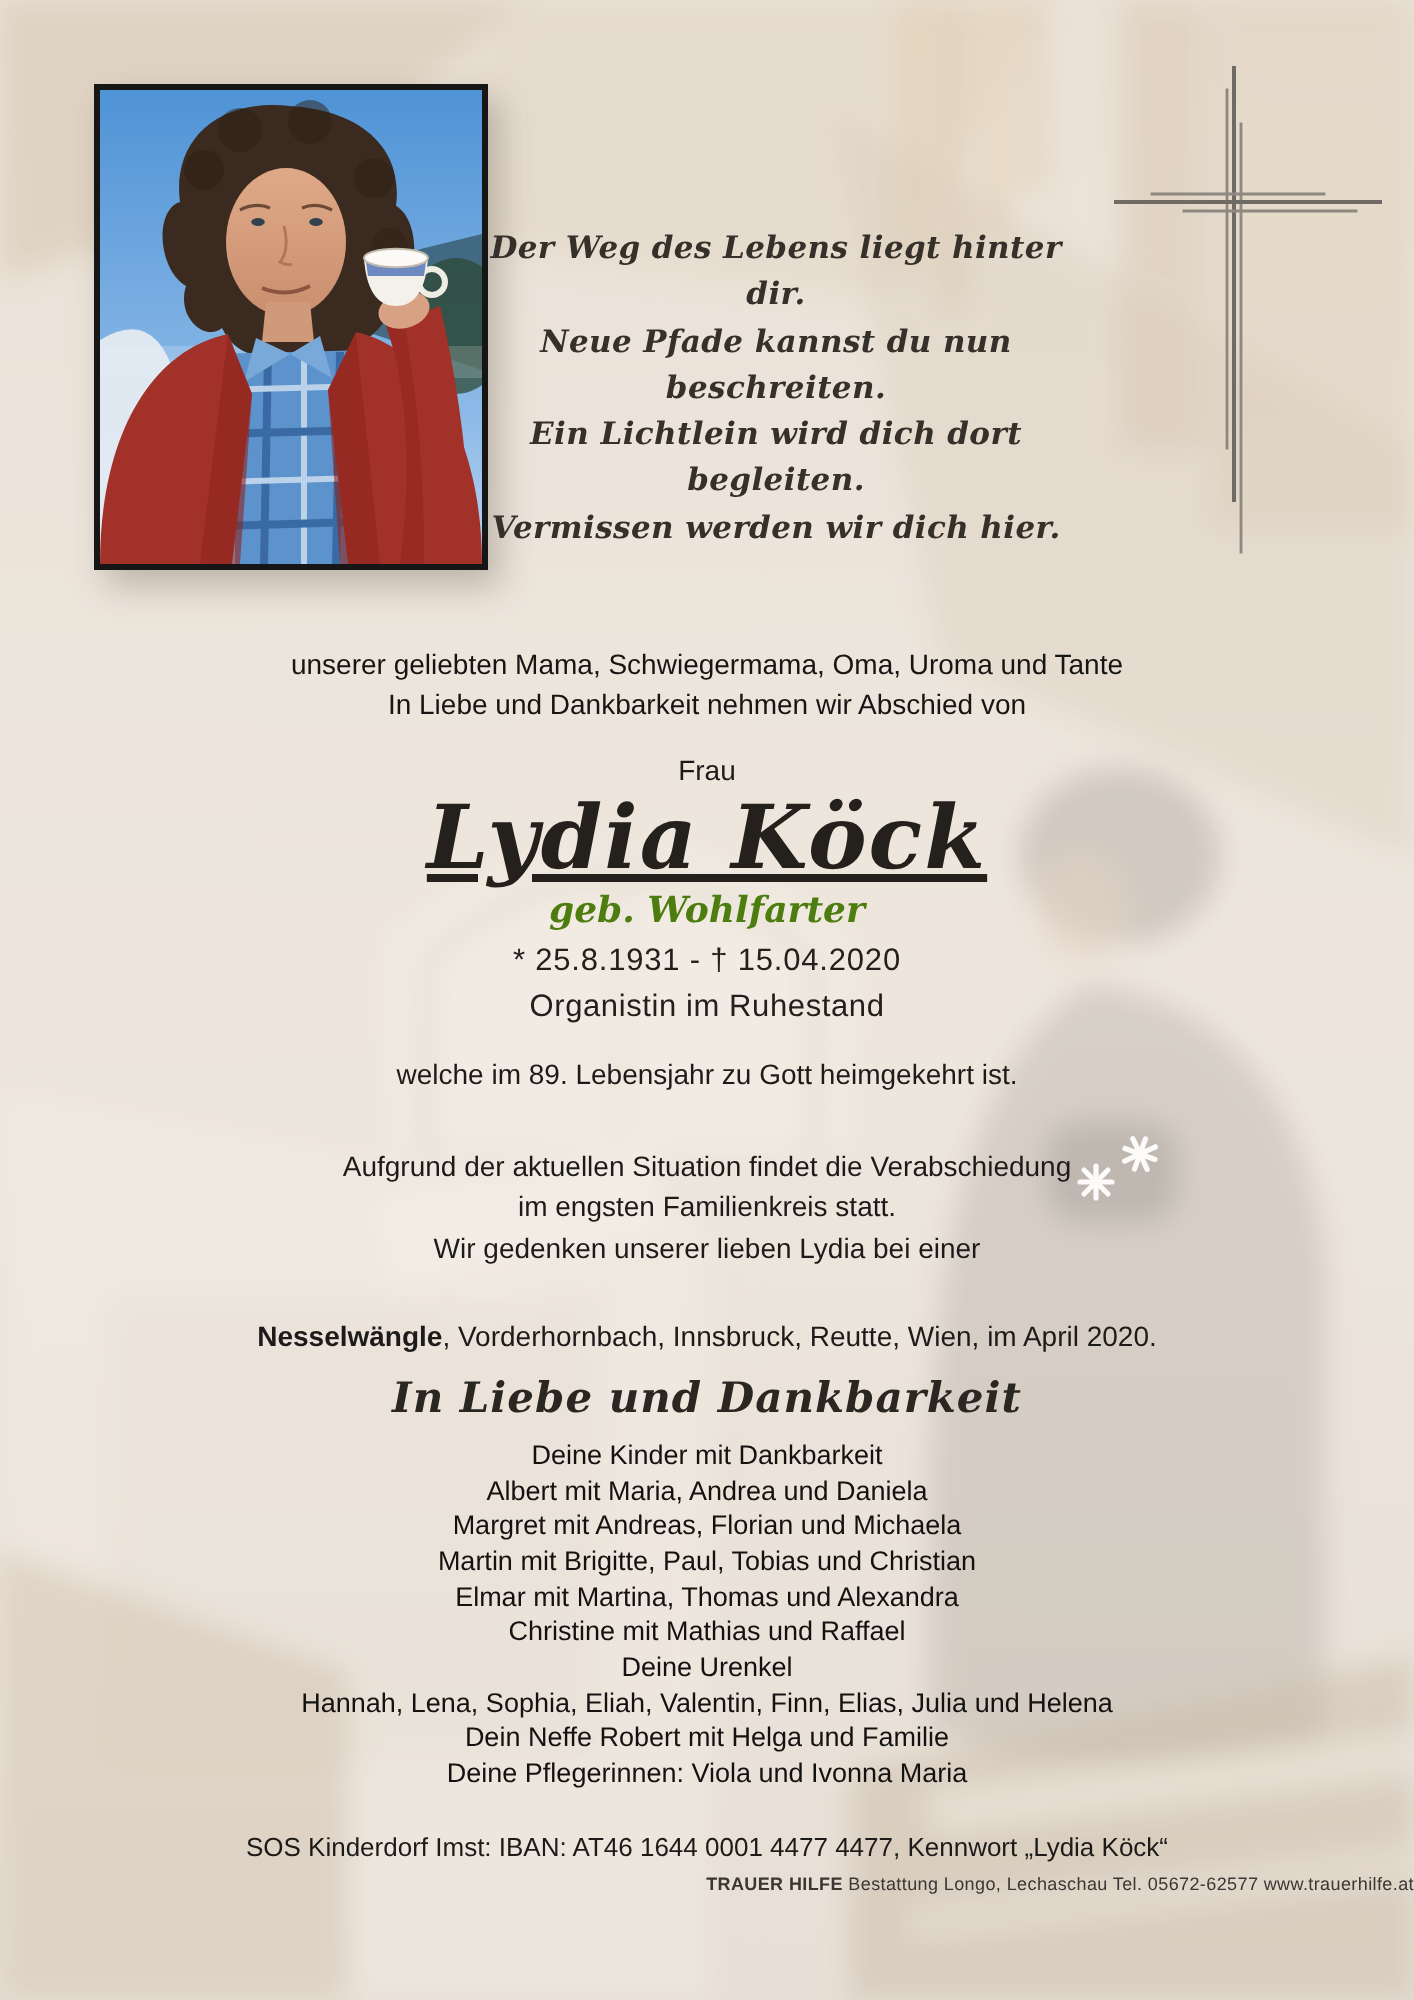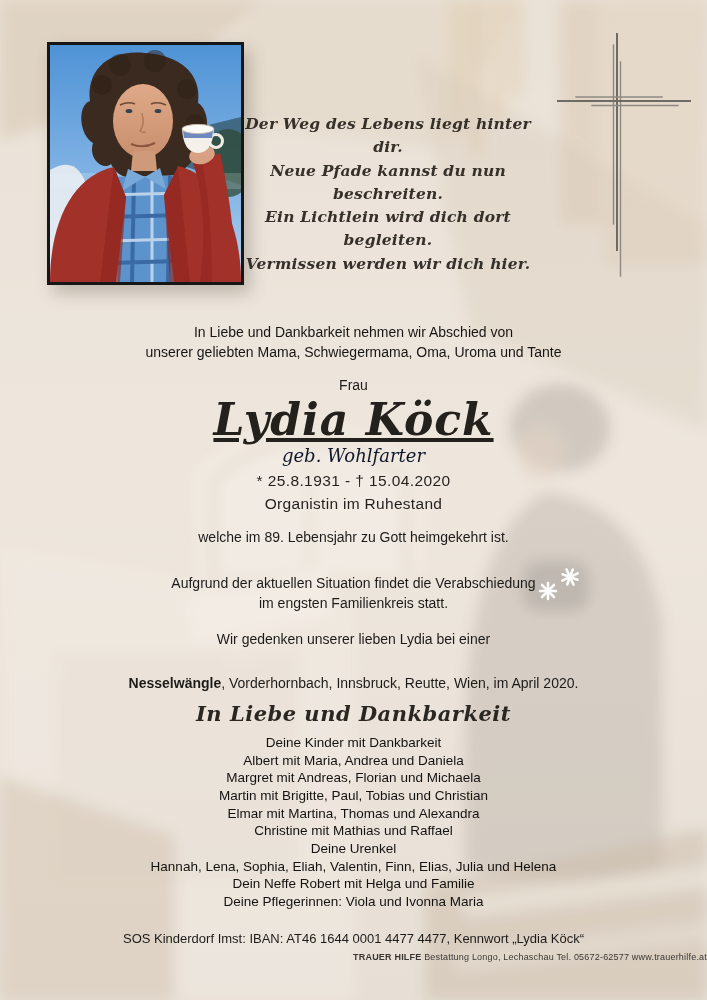--- a/index.html
+++ b/index.html
@@ -51,28 +51,28 @@
   .salutation { margin-top:14px; font-size:14px; }
   .deceased-name {
     margin-top:2px;
     font-family:"DejaVu Serif", serif;
     font-style:italic; font-weight:700;
     font-size:44px; line-height:1.15;
     color:#24201c; letter-spacing:1px;text-decoration:underline;
   }
   .maiden-name {
     font-family:"DejaVu Serif", serif;
-    font-style:italic; font-weight:400;
-    font-size:18px; color:#0f172a;
+    font-style:italic; font-weight:700;
+    font-size:18px; color:#4d7c0f;
   }
   .dates { margin-top:6px; font-size:15.5px; letter-spacing:.4px; color:#221f1c; }
   .profession { margin-top:5px; font-size:15.5px; letter-spacing:.3px; color:#221f1c; }
   .age-line { margin-top:16px; font-size:14px; }
   .notice-1 { margin-top:28px; font-size:14px; line-height:1.45; }
-  .notice-2 { margin-top:15px; font-size:14px; line-height:1.45; }
+  .notice-2 { font-size:14px; line-height:1.45; }
   .places { margin-top:26px; font-size:14px; }
   .places .bold { font-weight:bold; }
   .closing-script {
     margin-top:10px;
     font-family:"DejaVu Serif", serif;
     font-style:italic; font-weight:600;
     font-size:21px; color:#2a2622; letter-spacing:.5px;
   }
   .mourners { margin-top:8px; font-size:13.5px; line-height:1.31; color:#141210; }
   .donation { margin-top:19px; font-size:13px; line-height:1.35; }
@@ -238,22 +238,22 @@
   <div class="poem">
       <div>Der Weg des Lebens liegt hinter dir.</div>
       <div>Neue Pfade kannst du nun beschreiten.</div>
       <div>Ein Lichtlein wird dich dort begleiten.</div>
       <div>Vermissen werden wir dich hier.</div>
     </div>
 
   <div class="content">
 
     <div class="intro">
+        <div>unserer geliebten Mama, Schwiegermama, Oma, Uroma und Tante</div>
         <div>In Liebe und Dankbarkeit nehmen wir Abschied von</div>
-        <div>unserer geliebten Mama, Schwiegermama, Oma, Uroma und Tante</div>
       </div>
 
     <div class="salutation">Frau</div>
 
     <div class="deceased-name">Lydia Köck</div>
 
     <div class="maiden-name">geb. Wohlfarter</div>
 
     <div class="dates">* 25.8.1931 - † 15.04.2020</div>
 

